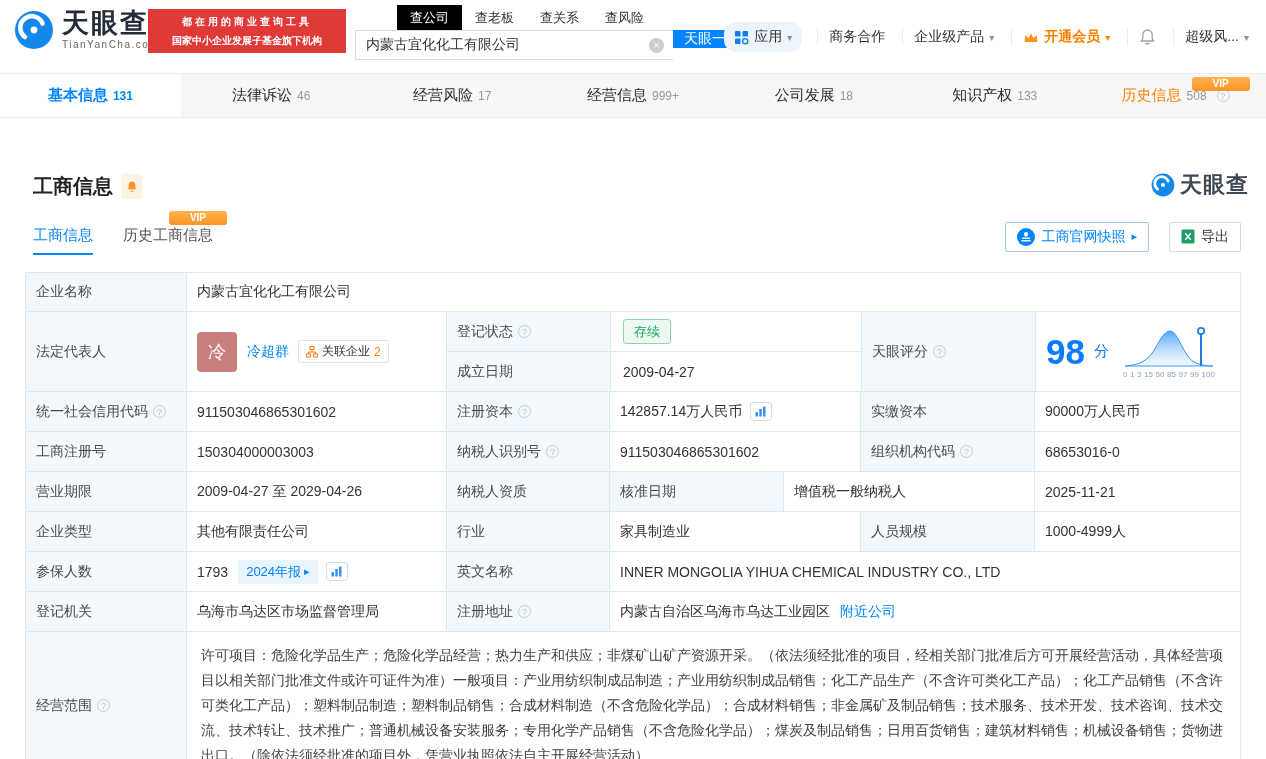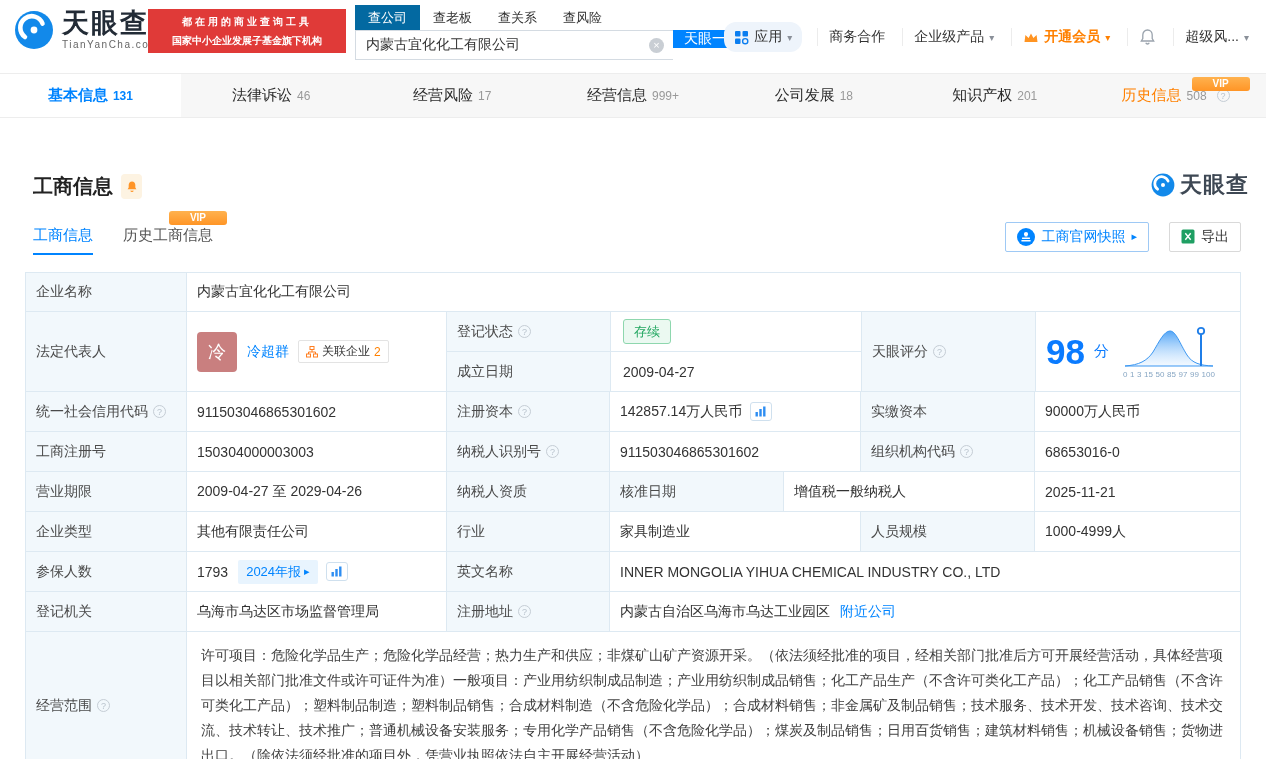--- a/index.html
+++ b/index.html
@@ -10,21 +10,21 @@
   .logo{position:absolute;left:14px;top:10px;display:flex;align-items:center;cursor:pointer;}
   .logo-swirl{width:40px;height:40px;margin-right:8px;}
   .logo-name{font-size:27px;font-weight:bold;color:#222b36;line-height:27px;letter-spacing:2px;}
   .logo-domain{font-size:10px;color:#666;letter-spacing:1.5px;margin-top:2px;}
   .promo{position:absolute;left:148px;top:9px;width:198px;height:44px;background:#e03a38;color:#fff;
     font-size:10px;font-weight:bold;text-align:center;padding-top:3px;line-height:19px;}
   .promo .l1{letter-spacing:3px;}
   .search{position:absolute;left:355px;top:5px;}
   .stabs{display:flex;font-size:13px;height:25px;align-items:stretch;}
   .stab{padding:0 13px;display:flex;align-items:center;color:#333;cursor:pointer;}
-  .stab.on{background:#0369a1;color:#fff;}
+  .stab.on{background:#000000;color:#fff;margin-left:42px;}
   .sbox{display:flex;}
   .sinput{position:relative;}
   .sinput input{width:318px;height:30px;border:1px solid #d4dbe2;border-right:none;outline:none;
     padding:0 30px 0 10px;font-size:14px;color:#333;font-family:inherit;}
   .clear{position:absolute;right:9px;top:8px;width:15px;height:15px;border-radius:50%;background:#c9ced4;
     color:#fff;font-size:11px;line-height:15px;text-align:center;cursor:pointer;}
   .clear::before{content:"×";}
   .sbtn{width:78px;height:18px;background:#0084ff;color:#fff;border:none;font-size:14px;cursor:pointer;font-family:inherit;}
   .topnav{position:absolute;right:6px;top:22px;display:flex;align-items:center;font-size:14px;color:#333;}
   .tn{display:flex;align-items:center;gap:5px;padding:0 11px;cursor:pointer;white-space:nowrap;}
@@ -204,21 +204,21 @@
   <div class="tab">
     <span class="tl">经营信息</span>
     <span class="tc">999+</span>
   </div>
   <div class="tab">
     <span class="tl">公司发展</span>
     <span class="tc">18</span>
   </div>
   <div class="tab">
     <span class="tl">知识产权</span>
-    <span class="tc">201</span>
+    <span class="tc">133</span>
   </div>
   <div class="tab hist">
     <span class="vip-badge">VIP</span>
     <span class="tl">历史信息</span>
     <span class="tc">508</span>
     <span class="help"></span>
   </div>
 </nav>
 
 <main class="main">

